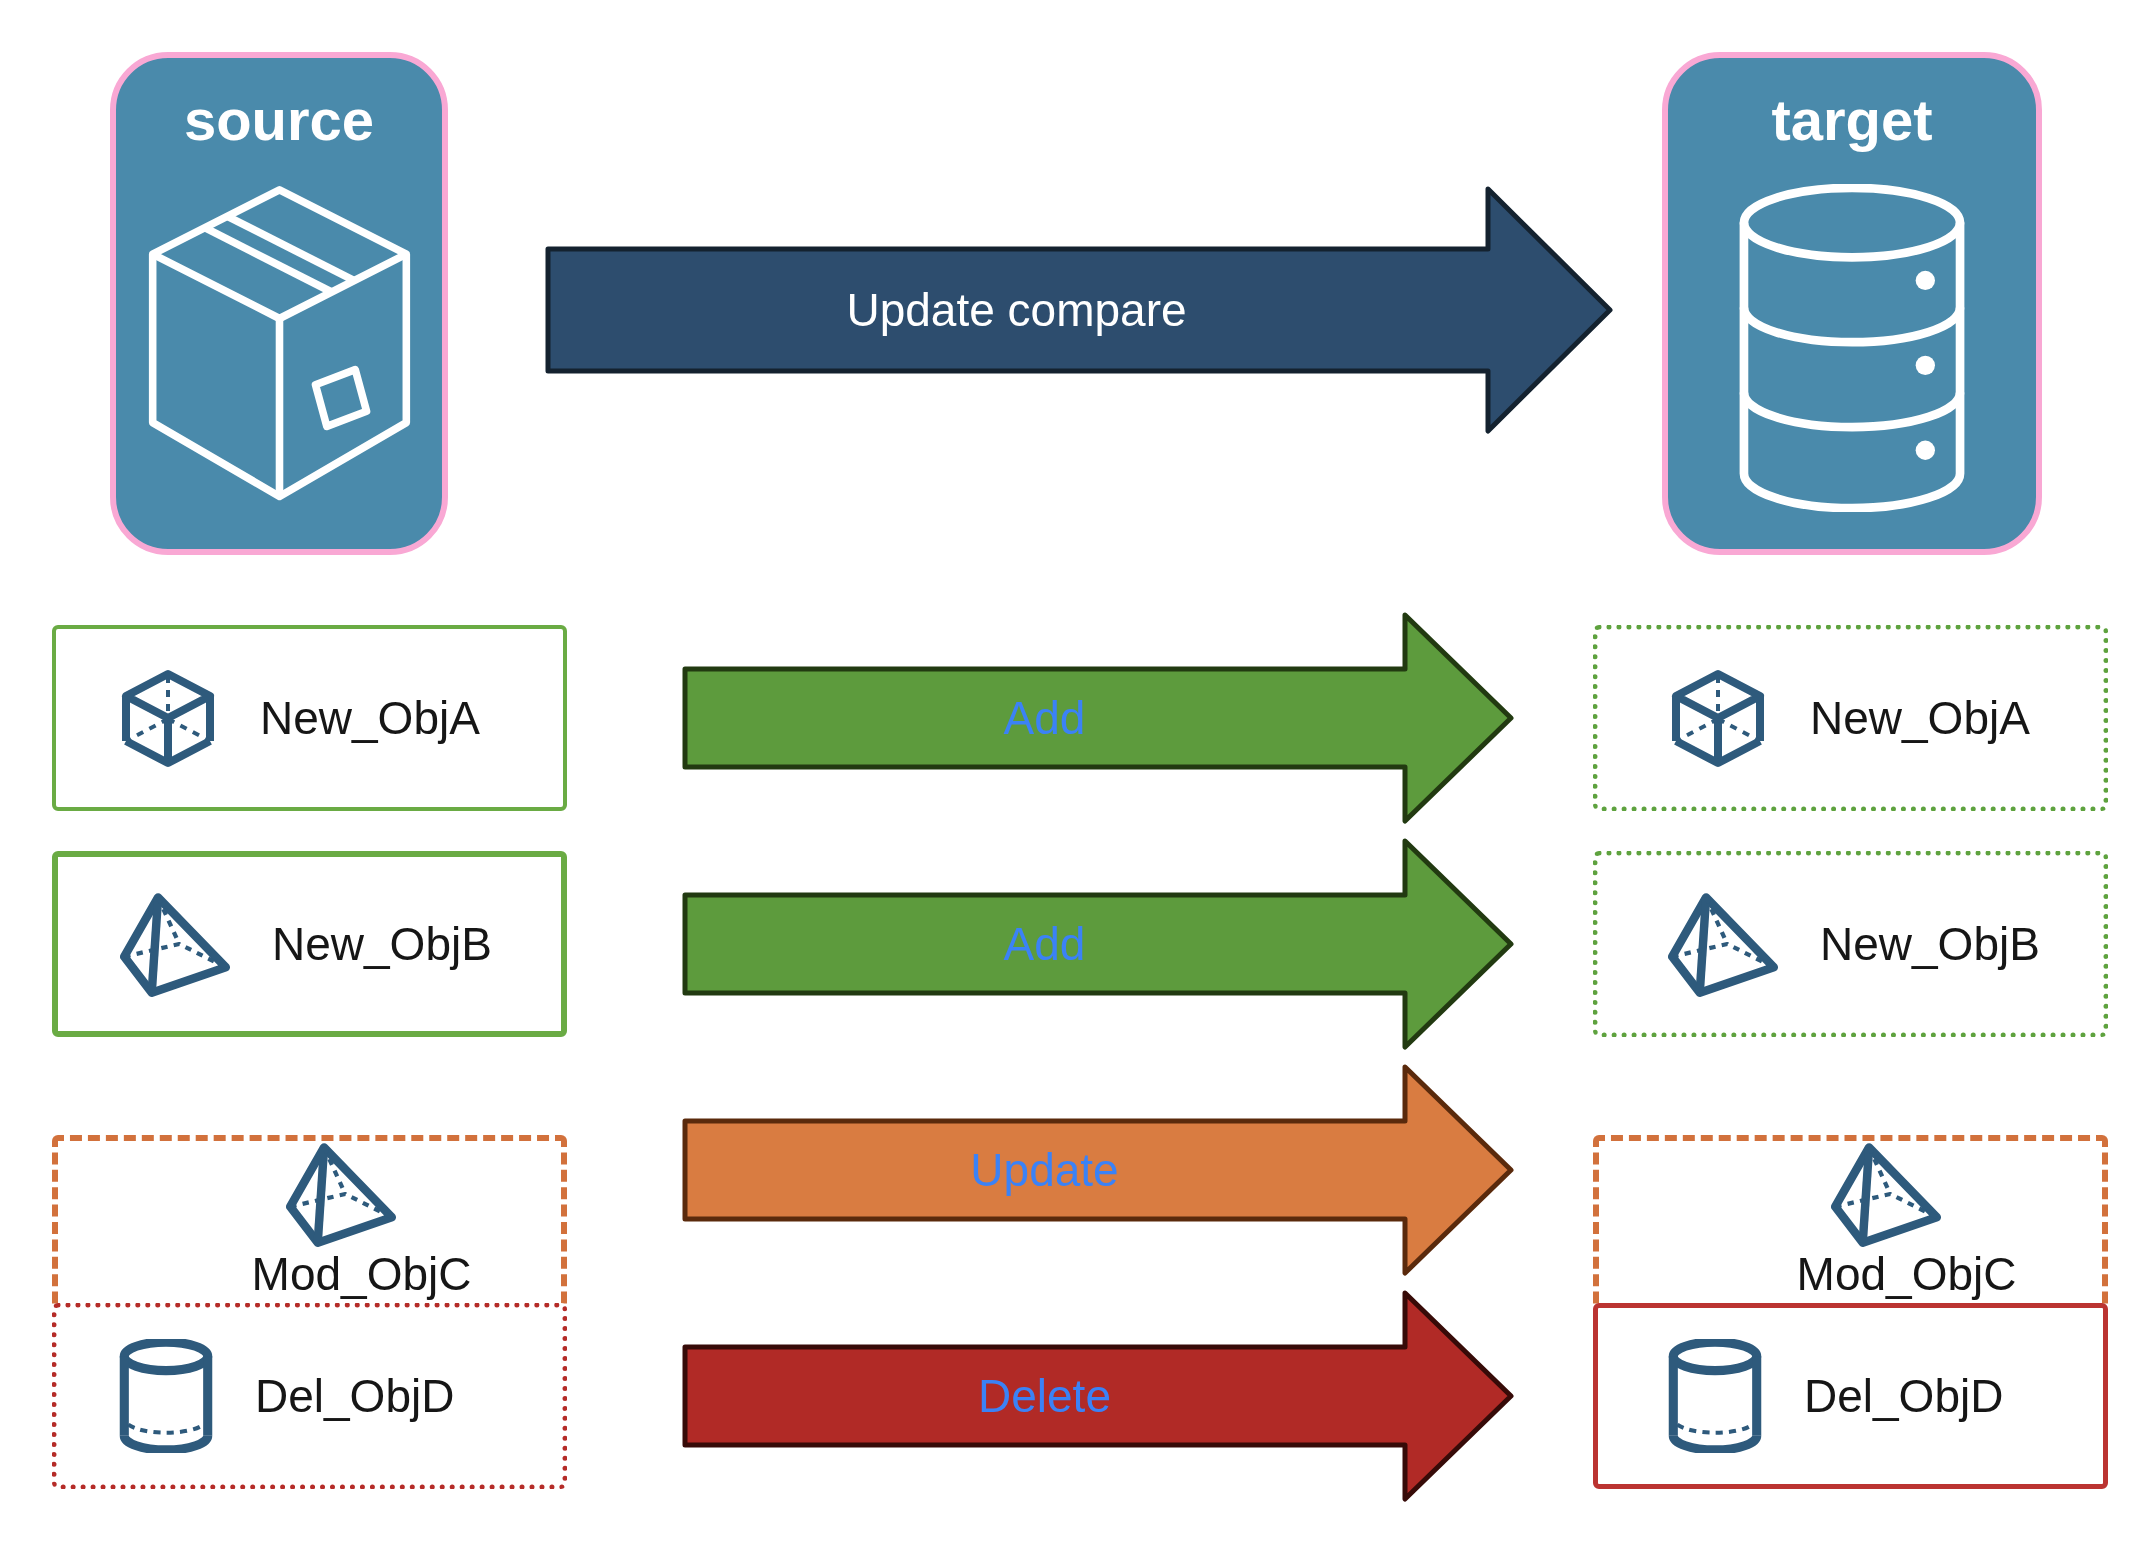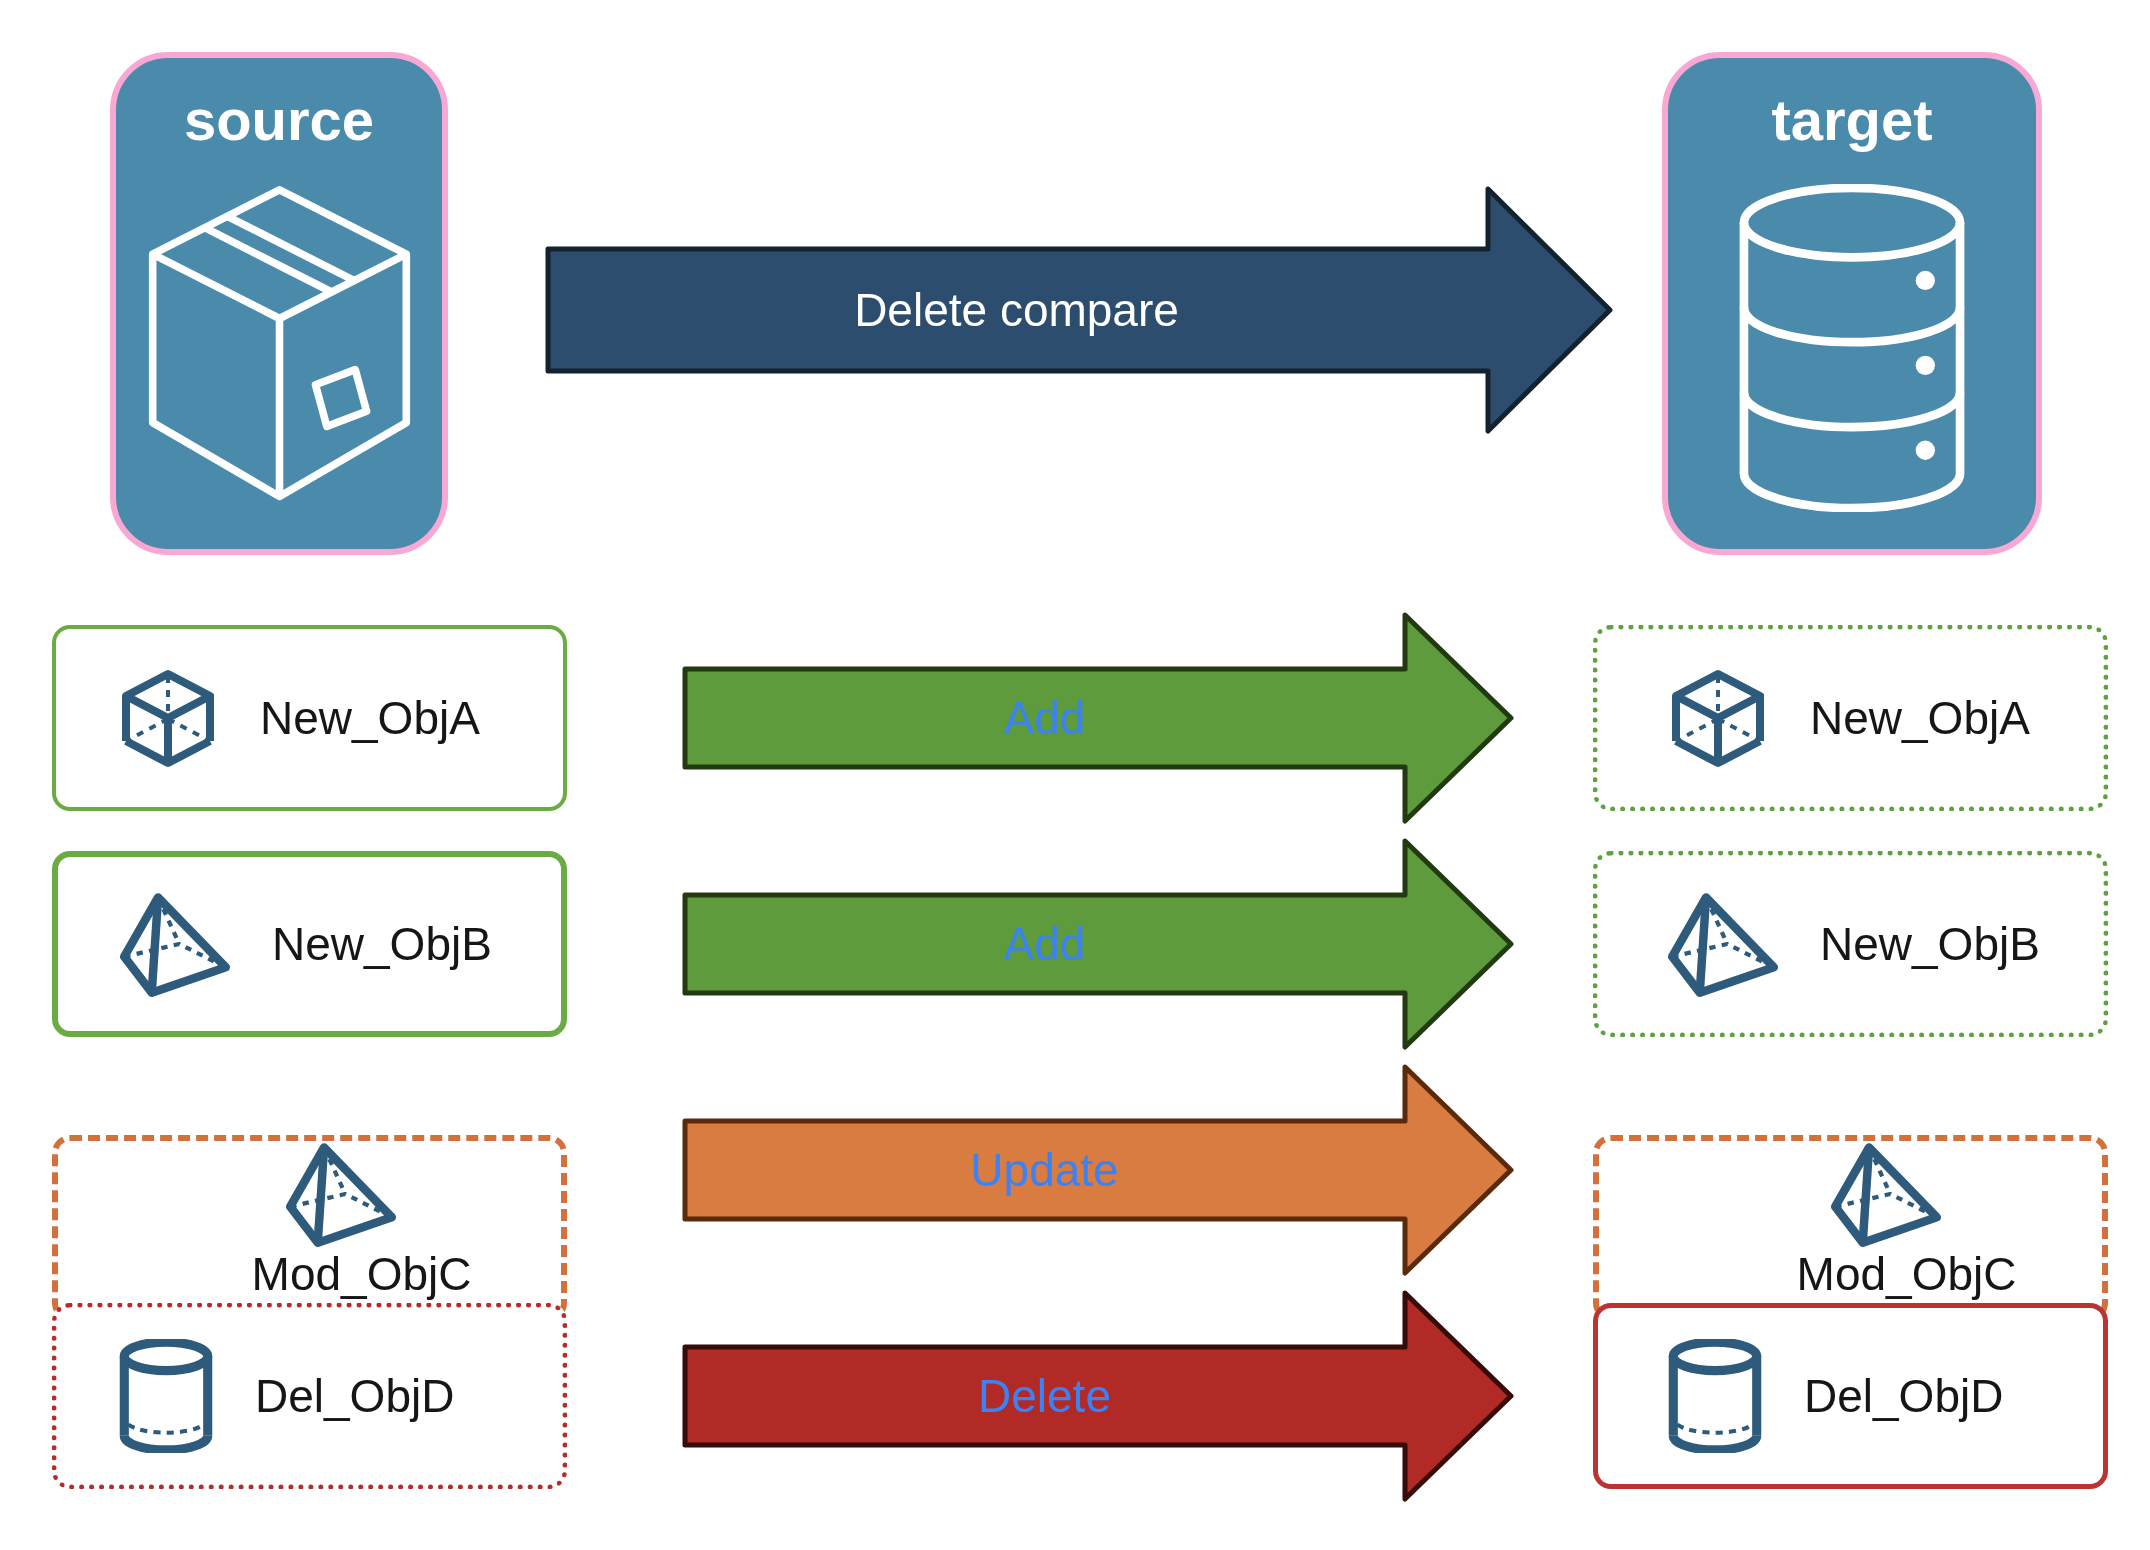--- a/index.html
+++ b/index.html
@@ -25,21 +25,21 @@
   #compare-arrow-wrap svg { position:absolute; left:0; top:0; }
   #compare-arrow-wrap .arrow-label {
     position:absolute; left:0; top:63px; width:943px; height:122px;
     display:flex; align-items:center; justify-content:center;
     color:#ffffff; font-size:46px;
   }
 
   
   .obj-card {
     position:absolute; width:515px; height:186px; box-sizing:border-box;
-    background:#ffffff; border-radius:18px;
+    background:#ffffff; border-radius:6px;
     display:flex; align-items:center;
   }
   .obj-card.left  { left:52px;  padding-left:62px; }
   .obj-card.right { left:1593px; padding-left:70px; }
   .obj-card .obj-label { margin-left:42px; font-size:46px; color:#161616; }
 
   .b-green-solid-thin { border:4px solid #6aab44; }
   .b-green-solid      { border:6px solid #6aab44; }
   .b-green-dotted     { border:5px dotted #5ea23e; }
   .b-orange-dashed    { border:6px dashed #d2713c; }
@@ -161,21 +161,21 @@
     <div class="node-title">target</div>
     <svg class="node-icon" width="232" height="328" viewBox="0 0 240 340">
       <use href="#sym-database"></use>
     </svg>
   </div>
 
   <div id="compare-arrow-wrap">
     <svg class="arrow-compare" width="1070" height="248" viewBox="0 0 1070 248">
       <use href="#compare-arrow-shape"></use>
     </svg>
-    <div class="arrow-label">Delete compare</div>
+    <div class="arrow-label">Update compare</div>
   </div>
 
   <div class="obj-card left row-top-0 b-green-solid-thin">
     <svg class="obj-icon" width="100" height="105" viewBox="0 0 100 105">
         <use href="#sym-cube"></use>
       </svg>
     <span class="obj-label">New_ObjA</span>
   </div>
   <div class="row-arrow-wrap arrow-top-0">
     <svg class="arrow-add" width="832" height="212" viewBox="0 0 832 212">

